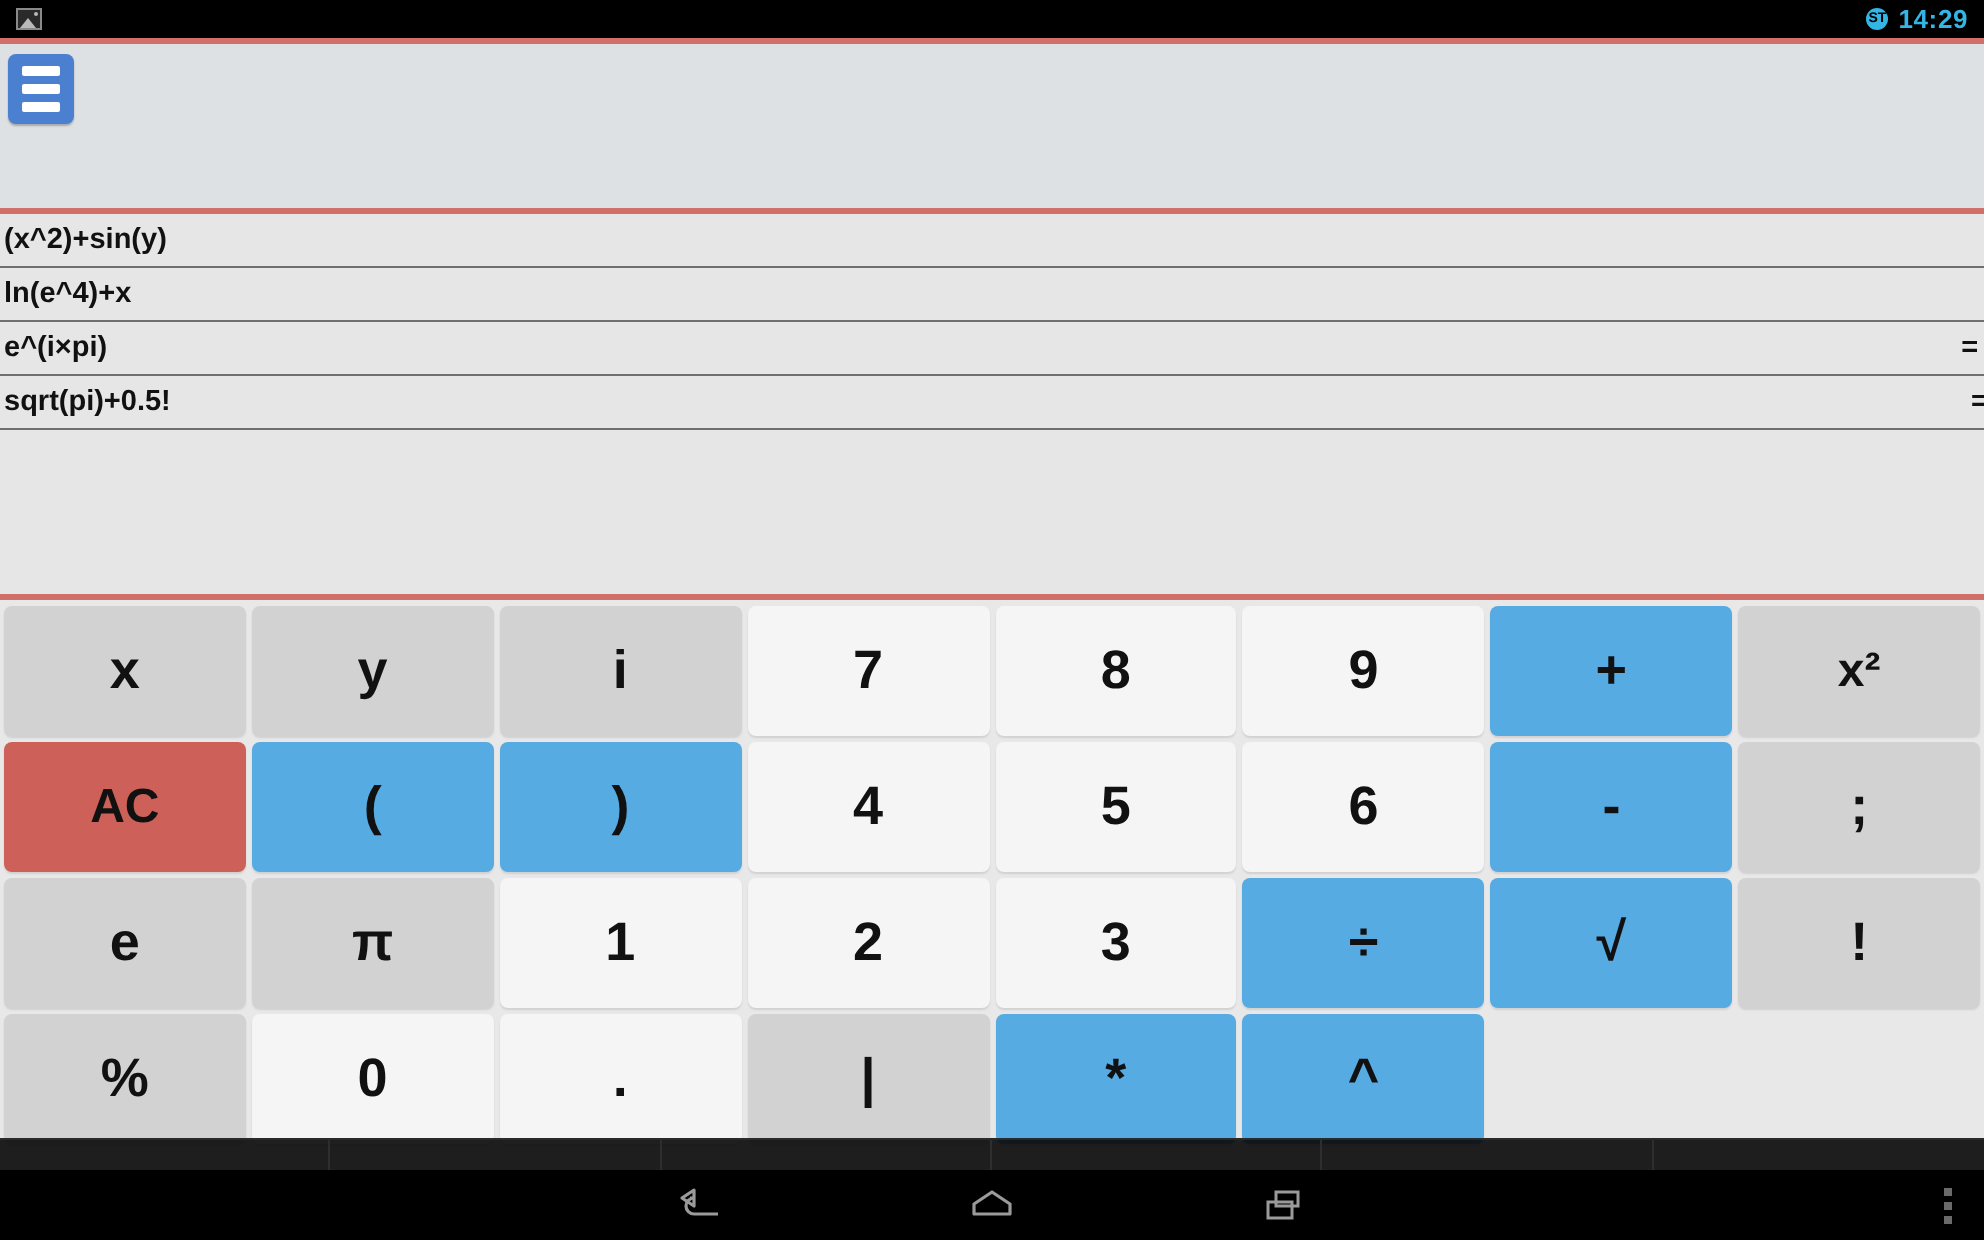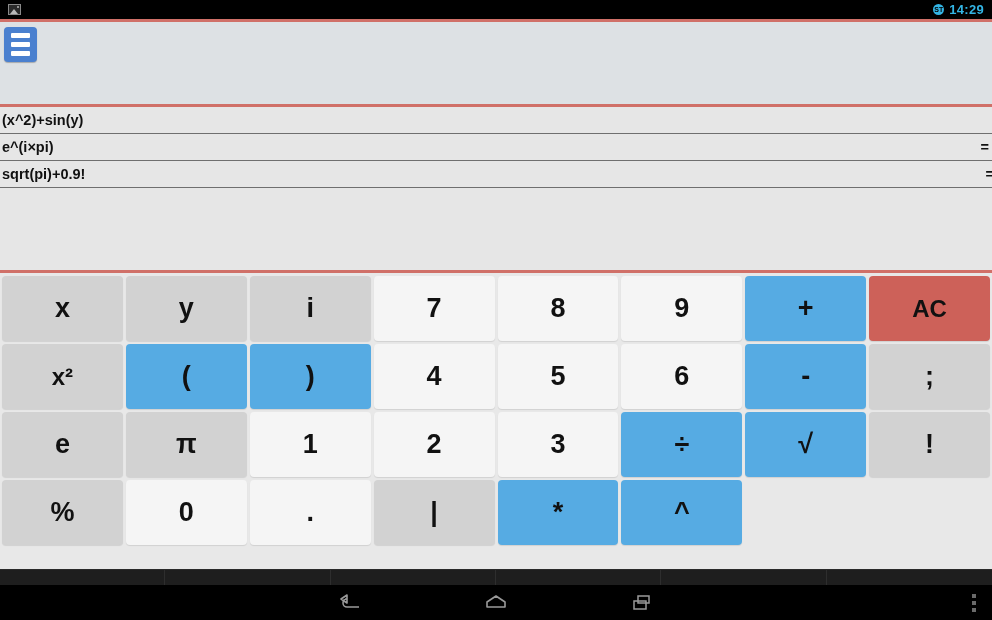--- a/index.html
+++ b/index.html
@@ -162,25 +162,29 @@
     </div>
 
     <div class="hairline-red"></div>
 
     <div class="historyzone">
       <div class="hist-row">
         <span class="hist-expr">(x^2)+sin(y)</span>
         <span class="hist-res"></span>
       </div>
       <div class="hist-row">
+        <span class="hist-expr">ln(e^4)+x</span>
+        <span class="hist-res"></span>
+      </div>
+      <div class="hist-row">
         <span class="hist-expr">e^(i×pi)</span>
         <span class="hist-res">= -1</span>
       </div>
       <div class="hist-row">
-        <span class="hist-expr">sqrt(pi)+0.9!</span>
+        <span class="hist-expr">sqrt(pi)+0.5!</span>
         <span class="hist-res">= 2</span>
       </div>
       <div class="hist-filler"></div>
     </div>
 
     <div class="hairline-red"></div>
 
     <div class="keypad" id="keypad">
         <div class="key fn">
           <span>x</span>
@@ -195,26 +199,26 @@
           <span>7</span>
         </div>
         <div class="key num">
           <span>8</span>
         </div>
         <div class="key num">
           <span>9</span>
         </div>
         <div class="key op">
           <span>+</span>
+        </div>
+        <div class="key fn small">
+          <span>x²</span>
         </div>
         <div class="key clear small">
           <span>AC</span>
-        </div>
-        <div class="key fn small">
-          <span>x²</span>
         </div>
         <div class="key op">
           <span>(</span>
         </div>
         <div class="key op">
           <span>)</span>
         </div>
         <div class="key num">
           <span>4</span>
         </div>

